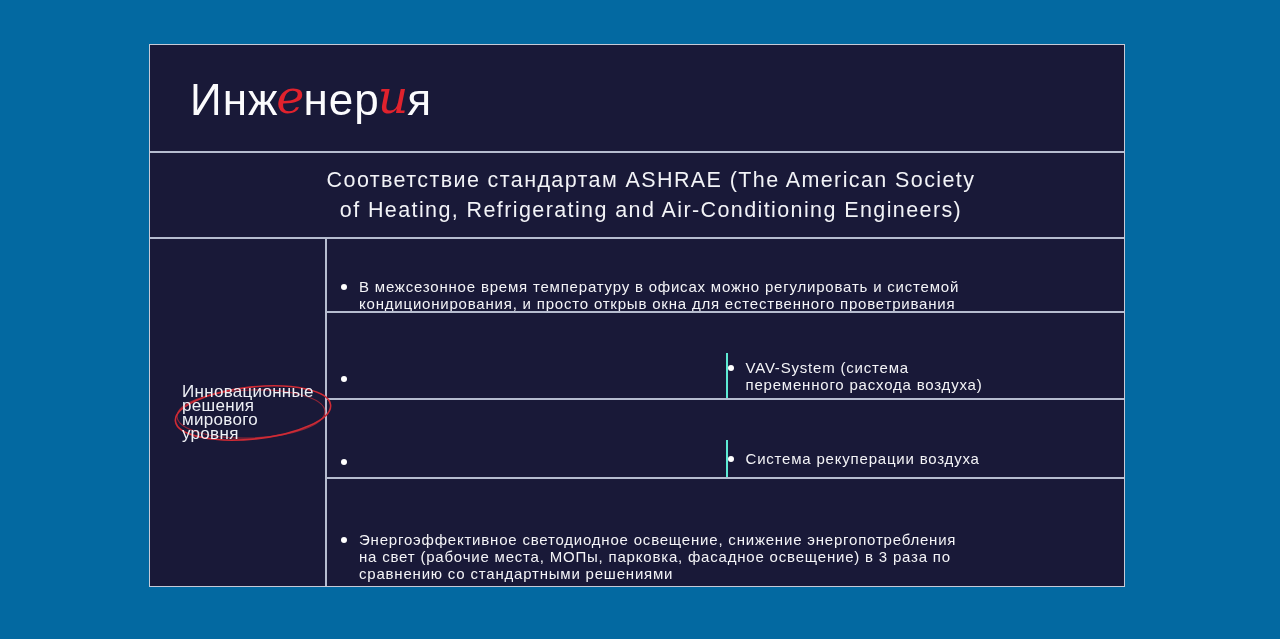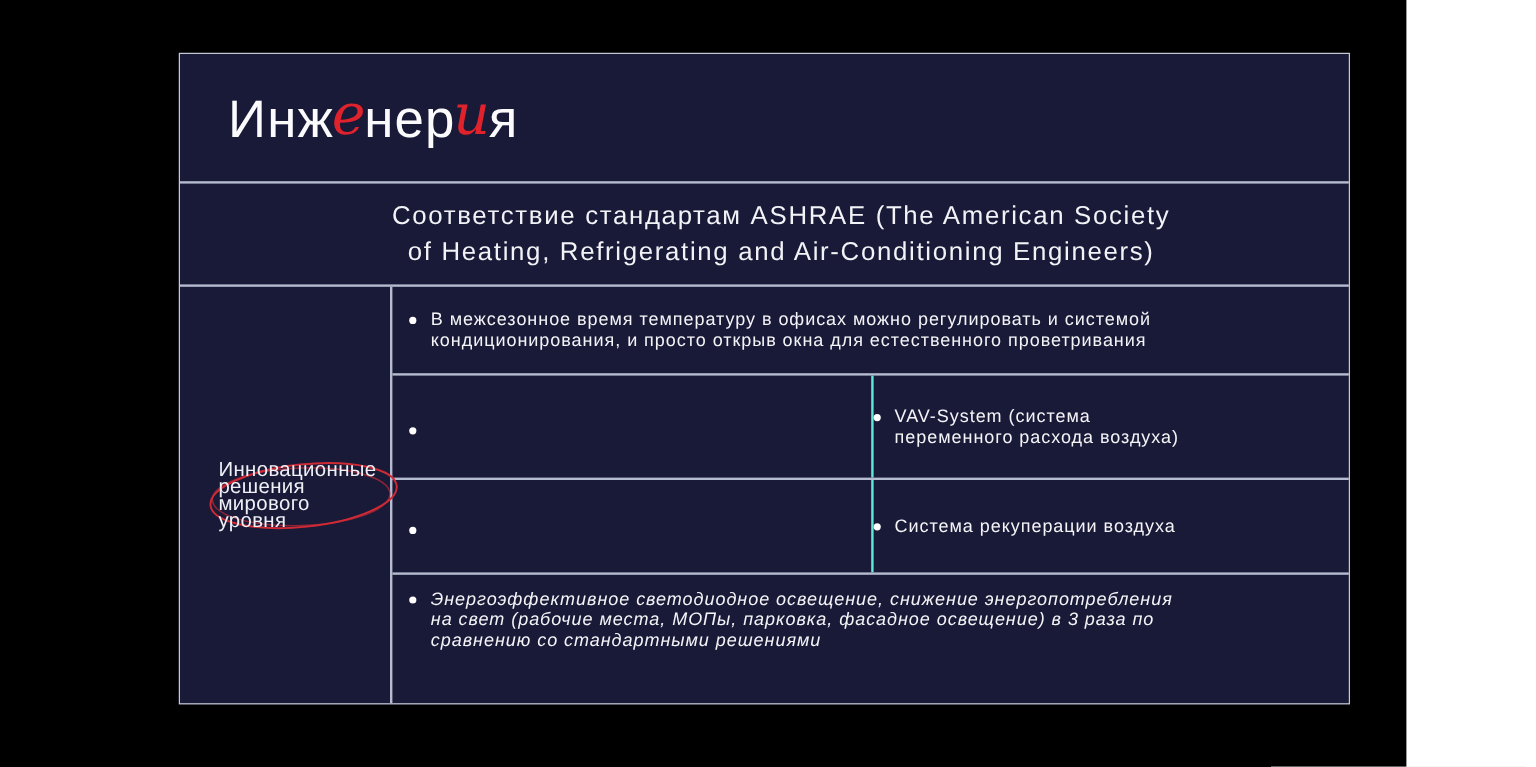--- a/index.html
+++ b/index.html
@@ -1,17 +1,17 @@
 <!DOCTYPE html>
 <html><head>
 <meta charset="utf-8">
 <style>
   html,body { margin:0; padding:0; background:#ffffff; }
   .canvas {
-    position:relative; width:1172px; height:639px; background:#000000;
+    position:relative; width:1280px; height:639px; background:#0369a1;
     font-family:"Liberation Sans", sans-serif; overflow:hidden;
   }
   .slide {
     position:absolute; left:149px; top:44px; width:976px; height:543px;
     box-sizing:border-box; background:#191938; color:#f4f4f7;
     border:1px solid #c6cad7; display:flex; flex-direction:column;
   }
   
   .logo-band { height:106px; flex:none; display:flex; align-items:center; padding-left:40px; box-sizing:border-box; }
   .logo { font-size:44px; letter-spacing:1px; color:#fbfbfd; white-space:nowrap; }
@@ -39,25 +39,25 @@
   .annotation-svg { position:absolute; left:0; top:141px; z-index:1; overflow:visible; }
 
   .content-col { flex:1; border-left:2px solid #b6bccf; display:flex; flex-direction:column; min-width:0; }
   .row { display:flex; box-sizing:border-box; flex:none; }
   .row + .row { border-top:2px solid #b6bccf; }
   .row-1 { height:72px; }
   .row-2 { height:87px; }
   .row-3 { height:79px; }
   .row-4 { flex:1; }
 
-  .cell { display:flex; flex-direction:column; justify-content:center; box-sizing:border-box; }
+  .cell { display:flex; flex-direction:column; justify-content:center; box-sizing:border-box;margin-top:40px; }
   .cell-full { flex:1; padding-left:14px; padding-right:10px; }
   .cell-left { width:50%; padding-left:14px; padding-right:8px; }
   .cell-right { width:50%; border-left:2px solid #5eead4; padding-right:8px; }
-  .row-4 .cell-full { justify-content:flex-start; padding-top:12px;font-style:italic; }
+  .row-4 .cell-full { justify-content:flex-start; padding-top:12px; }
 
   .item { display:flex; align-items:flex-start; }
   .bullet { width:6px; height:6px; border-radius:50%; background:#ffffff; flex:none; margin:6px 12px 0 0; }
   .cell-text {
     font-size:15px; line-height:17px; letter-spacing:0.8px;
     white-space:pre-line; color:#f4f4f7;
   }
 </style>
 </head>
 <body>

